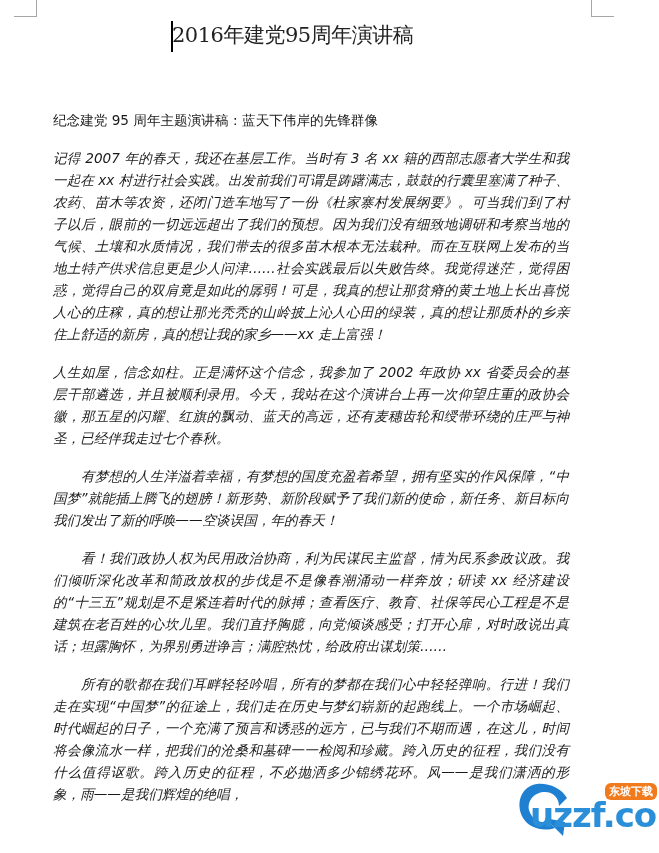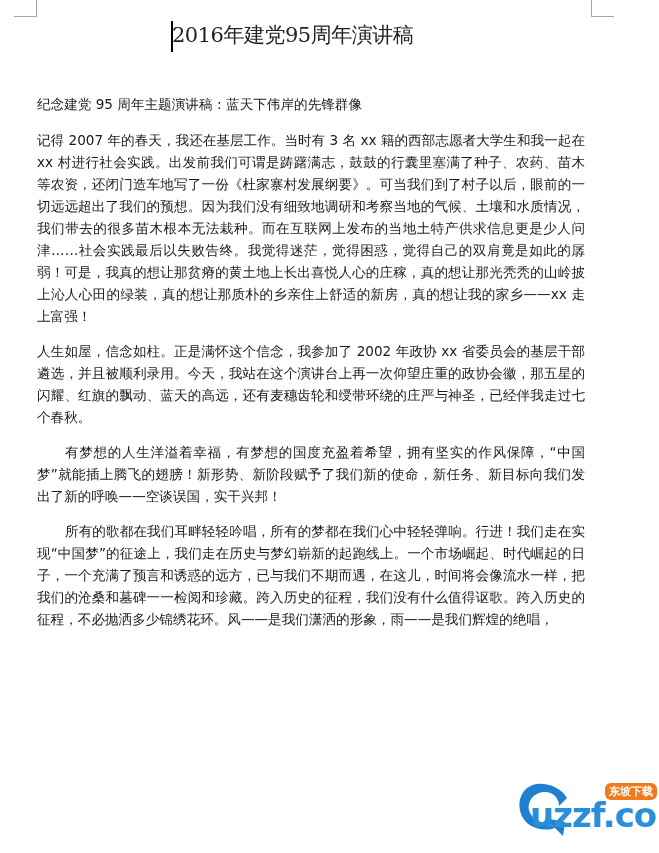--- a/index.html
+++ b/index.html
@@ -15,23 +15,23 @@
   .title {
     position: absolute; left: 172px; top: 21px; white-space: nowrap;
     font-family: "DejaVu Serif", "Liberation Serif", serif; font-size: 21px; color: #222;
     letter-spacing: -0.5px;
   }
   .caret { position: absolute; left: 171px; top: 21px; width: 2px; height: 31px; background: #000; }
   .body-text {
     position: absolute; left: 37px; top: 93px; width: 548px;
     font-size: 13.6px; line-height: 22px; letter-spacing: 0px;
   }
-  .body-text p { margin: 0; text-align: justify; }
+  .body-text p { margin: 16px; text-align: justify; }
   .subtitle { margin-bottom: 14px !important; }
-  .para { margin-bottom: 13px !important; }
+  .para { margin-bottom: 13px !important; font-style: italic; }
   .indent { text-indent: 28px; }
   .watermark {
     position: absolute; left: 515px; top: 778px; width: 144px; height: 60px;
   }
   .wm-text {
     position: absolute; left: 530px; top: 795px; font-family: "DejaVu Sans", sans-serif;
     font-weight: bold; font-size: 34px; color: #2a8fd8; letter-spacing: -1px;
   }
   .wm-badge {
     position: absolute; left: 605px; top: 783px; background: #f07a1c; color: #fff;
@@ -45,21 +45,22 @@
   <div class="corner tl"></div>
   <div class="corner tr"></div>
 
   <div class="caret"></div>
   <div class="title">2016年建党95周年演讲稿</div>
 
   <div class="body-text">
     <p class="subtitle">纪念建党 95 周年主题演讲稿：蓝天下伟岸的先锋群像</p>
     <p class="para">记得 2007 年的春天，我还在基层工作。当时有 3 名 xx 籍的西部志愿者大学生和我一起在 xx 村进行社会实践。出发前我们可谓是踌躇满志，鼓鼓的行囊里塞满了种子、农药、苗木等农资，还闭门造车地写了一份《杜家寨村发展纲要》。可当我们到了村子以后，眼前的一切远远超出了我们的预想。因为我们没有细致地调研和考察当地的气候、土壤和水质情况，我们带去的很多苗木根本无法栽种。而在互联网上发布的当地土特产供求信息更是少人问津……社会实践最后以失败告终。我觉得迷茫，觉得困惑，觉得自己的双肩竟是如此的孱弱！可是，我真的想让那贫瘠的黄土地上长出喜悦人心的庄稼，真的想让那光秃秃的山岭披上沁人心田的绿装，真的想让那质朴的乡亲住上舒适的新房，真的想让我的家乡——xx 走上富强！</p>
     <p class="para">人生如屋，信念如柱。正是满怀这个信念，我参加了 2002 年政协 xx 省委员会的基层干部遴选，并且被顺利录用。今天，我站在这个演讲台上再一次仰望庄重的政协会徽，那五星的闪耀、红旗的飘动、蓝天的高远，还有麦穗齿轮和绶带环绕的庄严与神圣，已经伴我走过七个春秋。</p>
-    <p class="para indent">有梦想的人生洋溢着幸福，有梦想的国度充盈着希望，拥有坚实的作风保障，“中国梦”就能插上腾飞的翅膀！新形势、新阶段赋予了我们新的使命，新任务、新目标向我们发出了新的呼唤——空谈误国，实干兴邦！</p>
+    <p class="para indent">有梦想的人生洋溢着幸福，有梦想的国度充盈着希望，拥有坚实的作风保障，“中国梦”就能插上腾飞的翅膀！新形势、新阶段赋予了我们新的使命，新任务、新目标向我们发出了新的呼唤——空谈误国，年的春天！</p>
+    <p class="para indent">看！我们政协人权为民用政治协商，利为民谋民主监督，情为民系参政议政。我们倾听深化改革和简政放权的步伐是不是像春潮涌动一样奔放；研读 xx 经济建设的“十三五”规划是不是紧连着时代的脉搏；查看医疗、教育、社保等民心工程是不是建筑在老百姓的心坎儿里。我们直抒胸臆，向党倾谈感受；打开心扉，对时政说出真话；坦露胸怀，为界别勇进诤言；满腔热忱，给政府出谋划策……</p>
     <p class="para indent">所有的歌都在我们耳畔轻轻吟唱，所有的梦都在我们心中轻轻弹响。行进！我们走在实现“中国梦”的征途上，我们走在历史与梦幻崭新的起跑线上。一个市场崛起、时代崛起的日子，一个充满了预言和诱惑的远方，已与我们不期而遇，在这儿，时间将会像流水一样，把我们的沧桑和墓碑一一检阅和珍藏。跨入历史的征程，我们没有什么值得讴歌。跨入历史的征程，不必抛洒多少锦绣花环。风——是我们潇洒的形象，雨——是我们辉煌的绝唱，</p>
   </div>
 
   <svg class="watermark" viewBox="0 0 144 60">
     <path d="M22 6 C6 8 0 26 8 40 C14 50 28 54 40 50 L34 44 C24 46 16 40 14 32 C12 22 20 14 30 14 C38 14 44 20 44 28 L52 20 C46 10 34 5 22 6 Z" fill="#1f7fd0"></path>
     <path d="M30 40 L48 58 L50 44 Z" fill="#1f7fd0"></path>
   </svg>
   <div class="wm-text">uzzf.com</div>
   <div class="wm-badge">东坡下载</div>
 </div>

